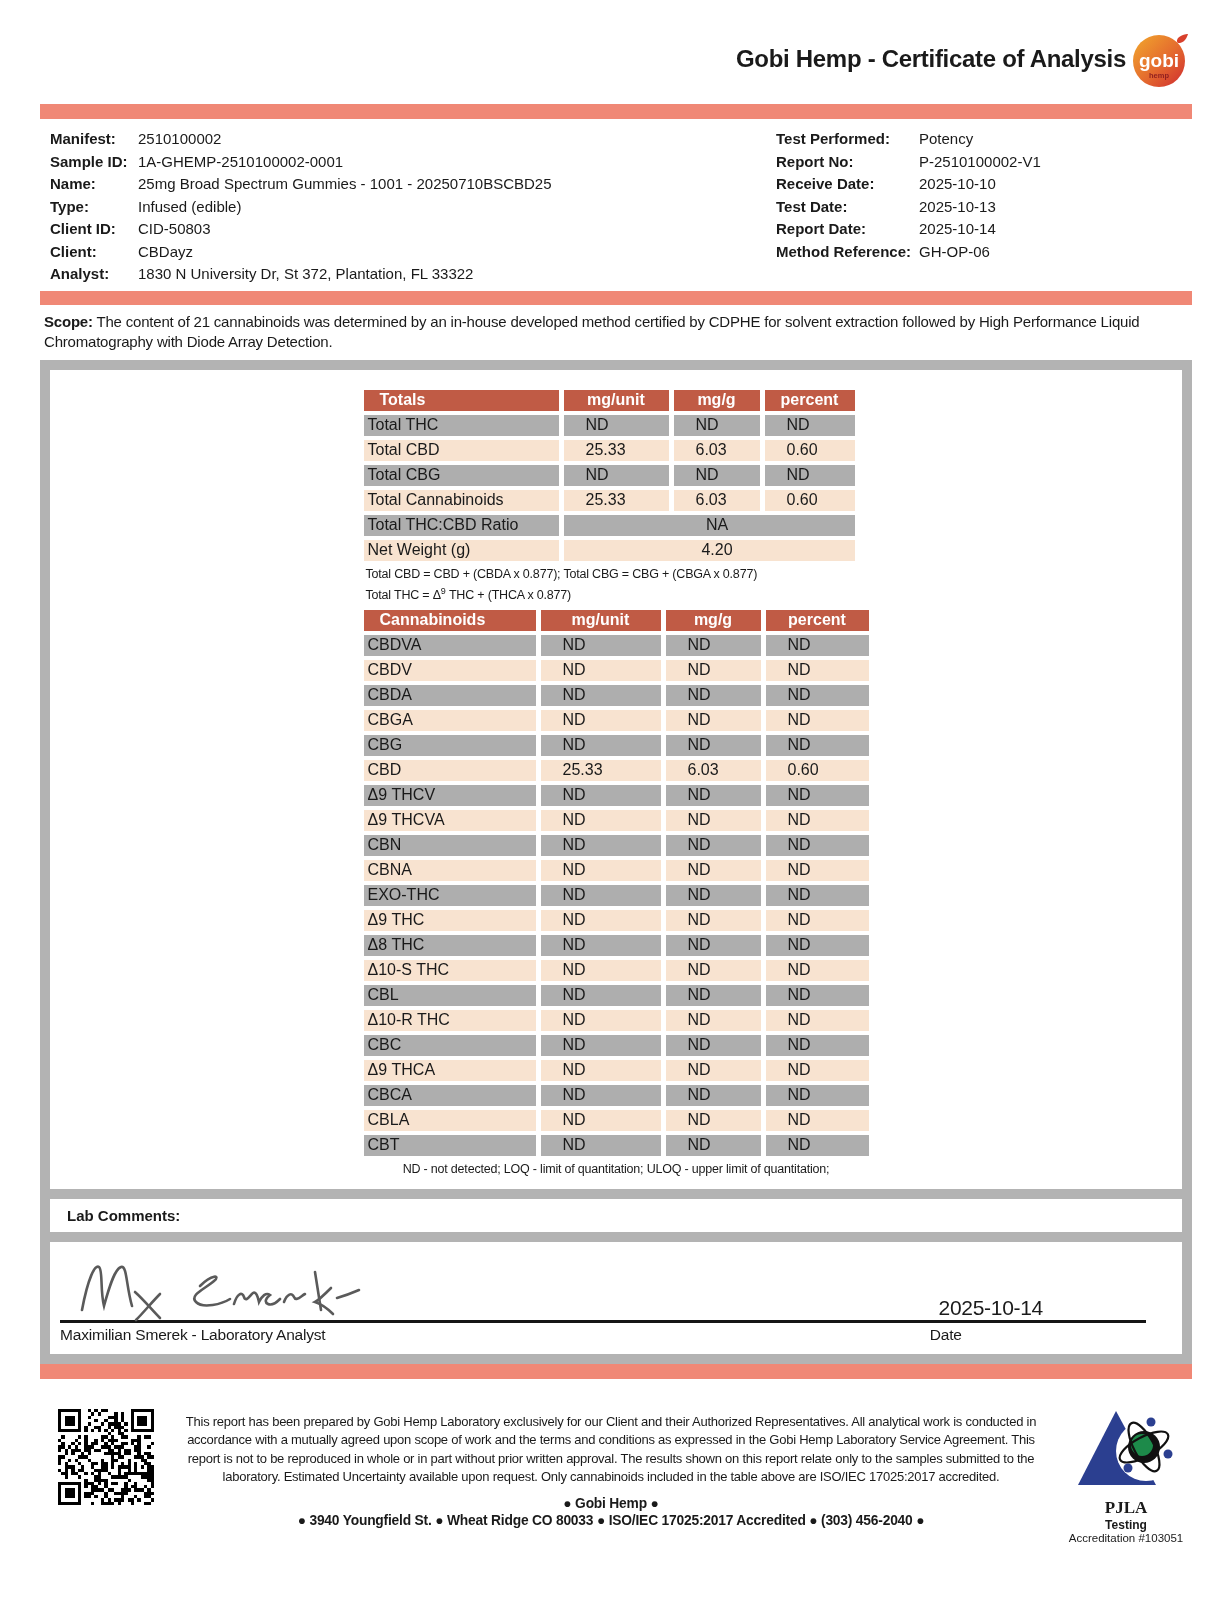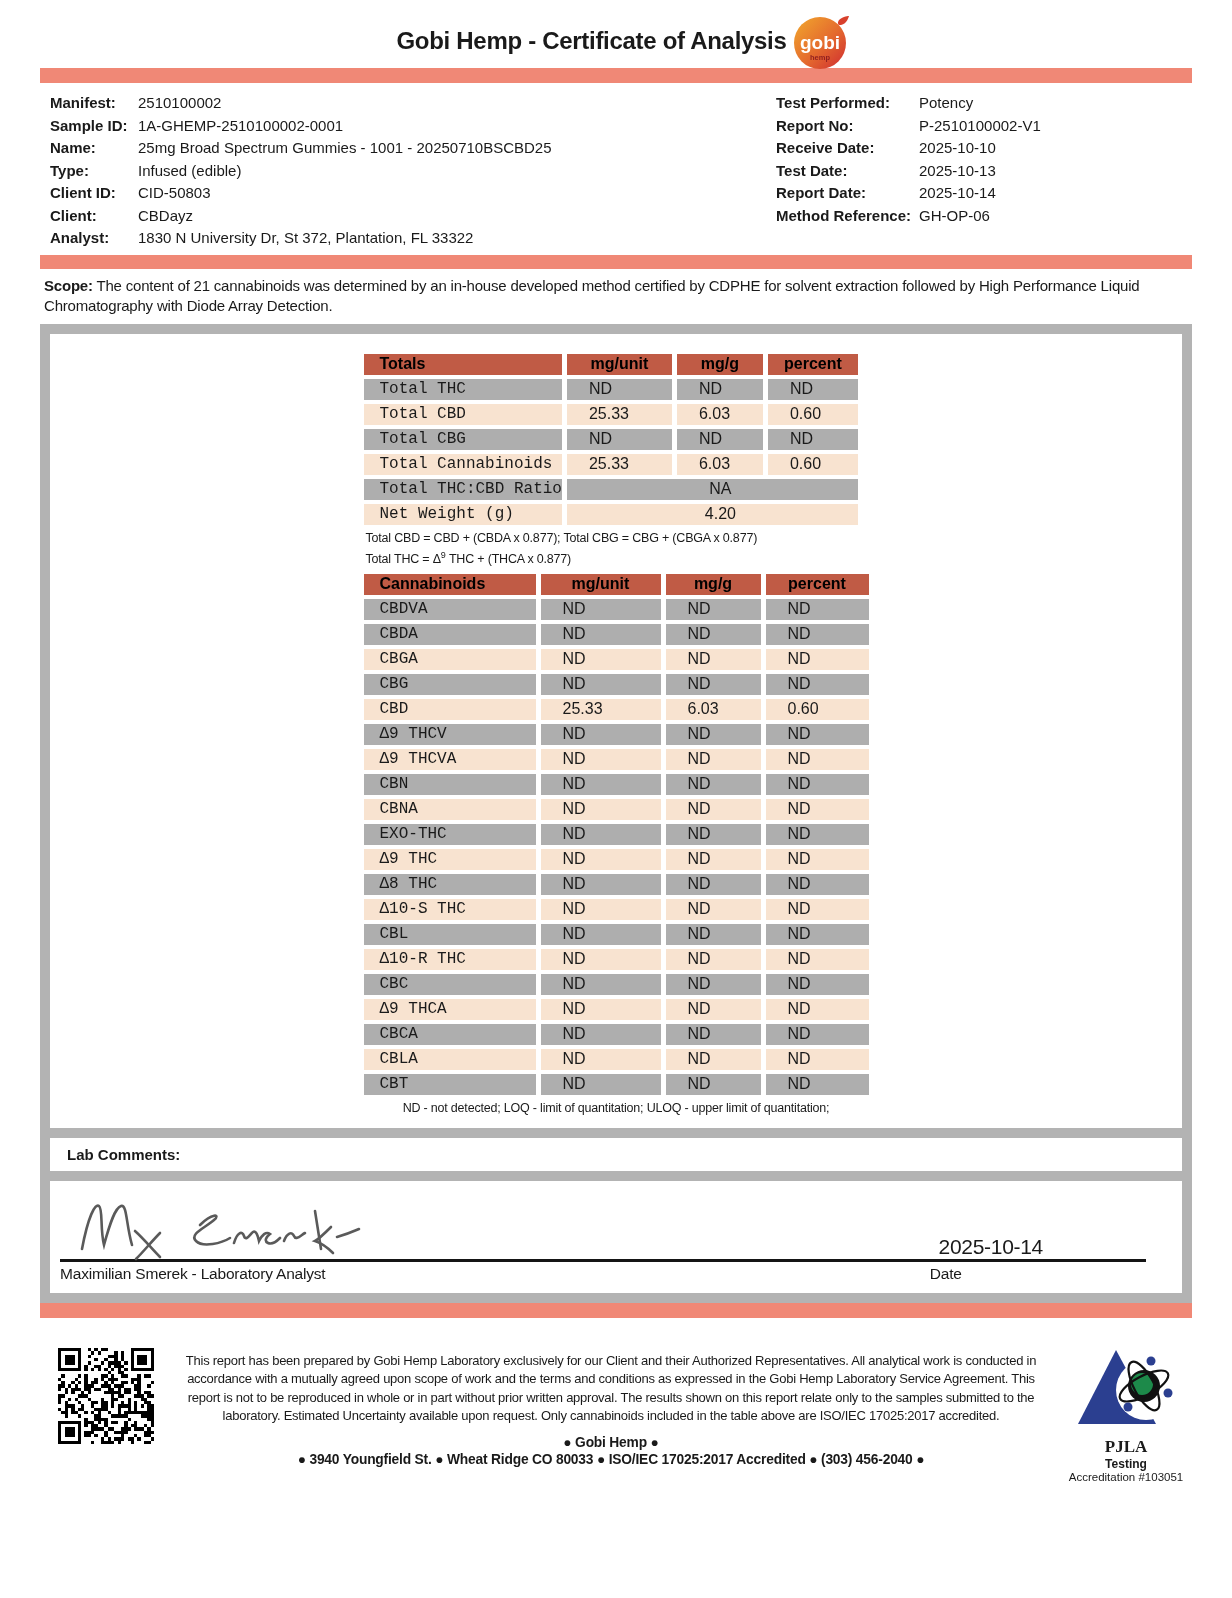--- a/index.html
+++ b/index.html
@@ -11,21 +11,21 @@
     --ink:#1a1a1a;
   }
   *{box-sizing:border-box;margin:0;padding:0;}
   body{
     width:1232px;height:1598px;margin:0 auto;background:#fff;
     font-family:"Liberation Sans", sans-serif;color:var(--ink);
     position:relative;overflow:hidden;
   }
   .page{padding:0 40px;}
   
-  .hdr{display:flex;align-items:center;justify-content:center;height:68px;padding-top:14px;}
+  .hdr{display:flex;align-items:center;justify-content:flex-end;height:104px;padding-top:14px;}
   .hdr h1{font-size:24px;font-weight:bold;letter-spacing:-0.3px;padding-left:17px;}
   .bar{height:15px;background:var(--salmon);}
   .bar.thin{height:14px;}
   
   .meta{display:flex;padding:10px 0 6px 10px;}
   .meta-col{display:flex;flex-direction:column;gap:2px;}
   .meta-col.left{width:726px;}
   .meta-col.right{flex:1;}
   .meta-row{display:flex;font-size:15px;line-height:20.5px;}
   .meta-label{font-weight:bold;flex:0 0 auto;}
@@ -35,24 +35,24 @@
   
   .scope{font-size:15px;line-height:20px;padding:7px 4px 8px 4px;letter-spacing:-0.2px;}
   .scope b{font-weight:bold;}
   
   .frame{background:var(--framegray);padding:10px;display:flex;flex-direction:column;gap:10px;}
   .white-box{background:#fff;}
   .tables-box{padding:16px 0 12px 0;text-align:center;}
   .tbl-wrap{display:inline-block;text-align:left;}
   table{border-collapse:separate;border-spacing:5px 4px;}
   th,td{height:21px;font-size:16px;vertical-align:middle;white-space:nowrap;}
-  th{background:var(--accent);color:#000000;font-weight:bold;text-align:center;}
+  th{background:var(--accent);color:#ffffff;font-weight:bold;text-align:center;}
   th.h-label{text-align:left;padding-left:16px;}
   td{text-align:left;padding-left:22px;}
-  td:first-child{padding-left:16px;font-family:Liberation Mono, monospace;}
+  td:first-child{padding-left:4px;}
   tr.gray td{background:var(--rowgray);}
   tr.peach td{background:var(--rowpeach);}
   td.merged{text-align:center;padding-left:16px;}
   .footnote{font-size:12.5px;line-height:16px;margin:1px 0 0 7px;letter-spacing:-0.2px;}
   .footnote sup{font-size:9px;}
   .foot-center{font-size:12.5px;margin-top:2px;text-align:center;letter-spacing:-0.2px;}
   
   .lab-box{height:33px;display:flex;align-items:center;padding-left:17px;font-size:15px;font-weight:bold;}
   
   .sig-box{padding:6px 14px 10px 10px;position:relative;}
@@ -230,20 +230,26 @@
               <tr id="cann-head">
                 <th class="h-label">Cannabinoids</th>
                 <th>mg/unit</th>
                 <th>mg/g</th>
                 <th>percent</th>
               </tr>
             </thead>
           <tbody id="cann-body">
               <tr class="gray">
                 <td>CBDVA</td>
+                <td>ND</td>
+                <td>ND</td>
+                <td>ND</td>
+              </tr>
+              <tr class="peach">
+                <td>CBDV</td>
                 <td>ND</td>
                 <td>ND</td>
                 <td>ND</td>
               </tr>
               <tr class="gray">
                 <td>CBDA</td>
                 <td>ND</td>
                 <td>ND</td>
                 <td>ND</td>
               </tr>

